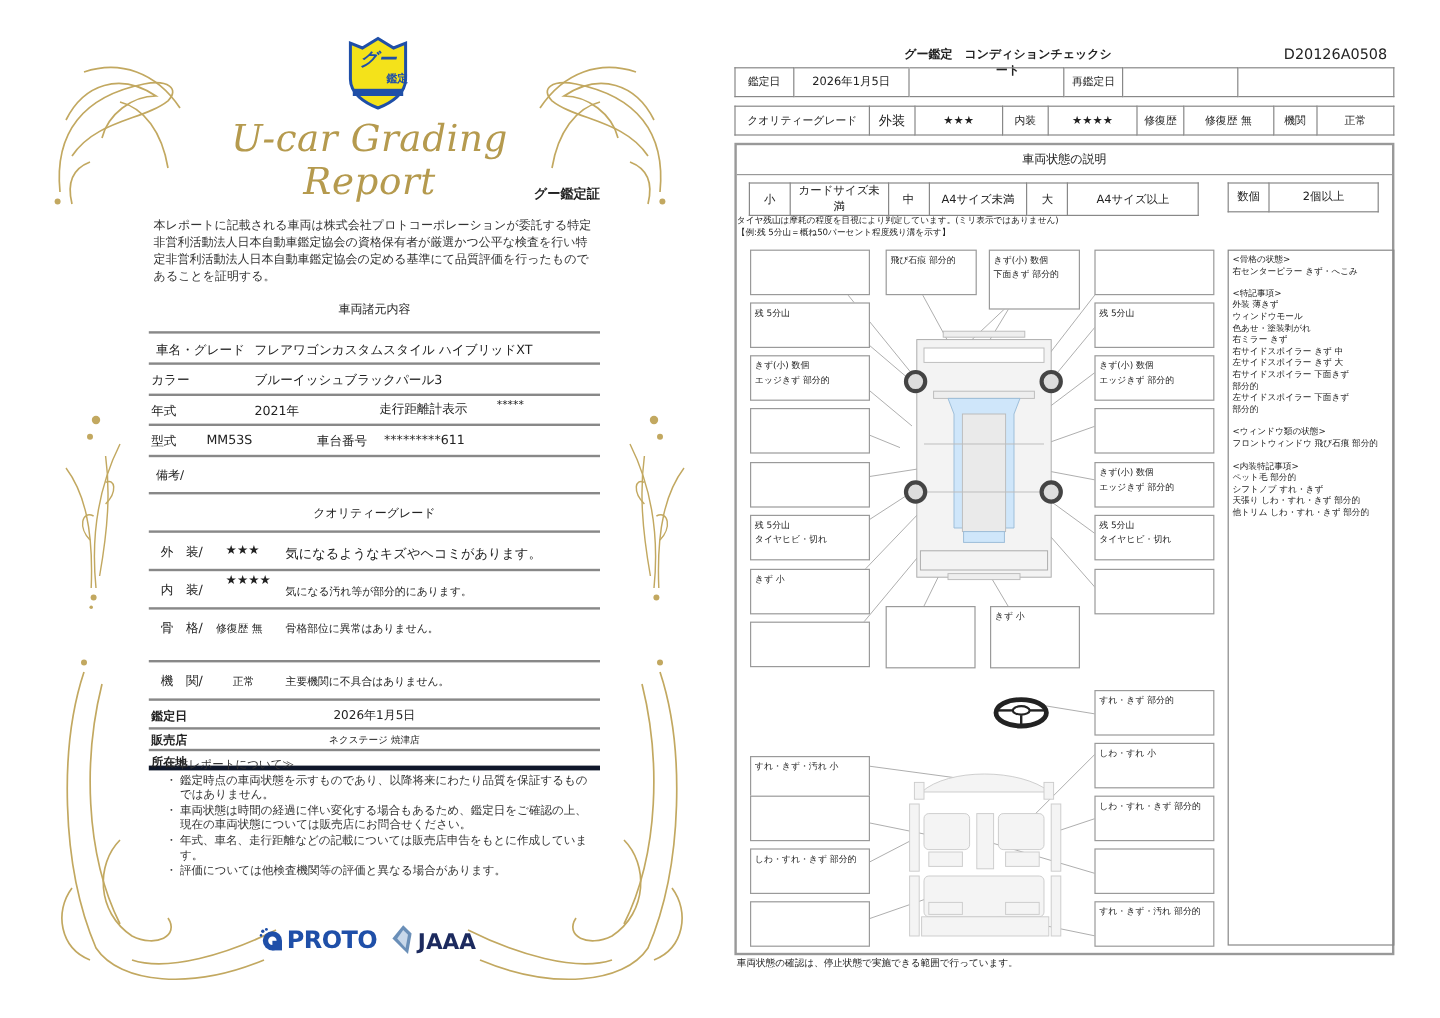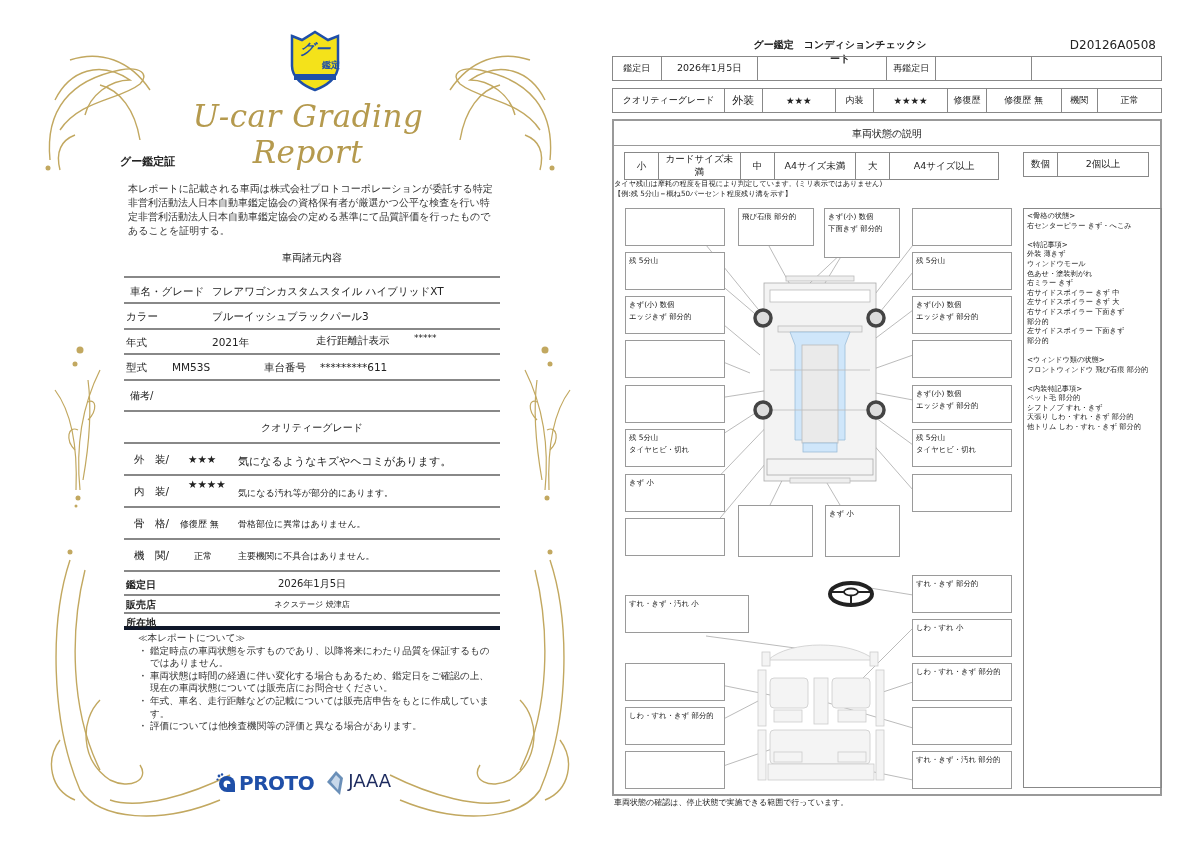--- a/index.html
+++ b/index.html
@@ -6,35 +6,35 @@
   html, body { width: 1200px; height: 848px; background: #fff; overflow: hidden; }
   body { position: relative; font-family: "DejaVu Sans", "Liberation Sans", sans-serif; color: #222; }
 
   
   #left { position: absolute; left: 0; top: 0; width: 600px; height: 848px; }
   .ornament { position: absolute; }
   .badge { position: absolute; left: 288px; top: 30px; width: 54px; height: 62px; }
   .script-title { position: absolute; left: 148px; top: 98px; width: 320px; text-align: center;
     font-family: "DejaVu Serif", "Liberation Serif", serif; font-style: italic; font-size: 31px;
     color: #b59a4e; letter-spacing: 0.5px; }
-  .cert-title { position: absolute; left: 120px; top: 154px; width: 380px; text-align: left; font-size: 11px; font-weight: bold; }
+  .cert-title { position: absolute; left: 120px; top: 154px; width: 380px; text-align: right; font-size: 11px; font-weight: bold; }
   .cert-body { position: absolute; left: 128px; top: 182px; width: 370px; font-family: "DejaVu Serif", "Liberation Serif", serif;
     font-size: 10px; line-height: 14px; color: #333; }
   .sec-title { position: absolute; left: 124px; width: 376px; text-align: center; font-size: 10px; }
   .spec { position: absolute; left: 124px; width: 376px; }
   .spec-row { position: relative; border-top: 2px solid #888; font-size: 10.5px; }
   .spec-row span { position: absolute; white-space: nowrap; }
   .spec-row:last-child { border-bottom: 4px solid #0f172a; }
   .notes { position: absolute; left: 138px; top: 632px; width: 356px; font-family: "DejaVu Serif", "Liberation Serif", serif;
     font-size: 9.6px; line-height: 12.6px; color: #333; }
   .notes .b { display: flex; }
   .notes .b .dot { width: 12px; flex: none; }
   .logos { position: absolute; left: 216px; top: 770px; display: flex; align-items: center; gap: 12px; }
   .proto { font-family: "DejaVu Sans", sans-serif; font-weight: 900; font-size: 20px; color: #1f4fa8; letter-spacing: -0.5px; display:flex; align-items:center; gap:3px; }
-  .jaaa { font-family: "DejaVu Sans", sans-serif; font-weight: normal; font-size: 18px; color: #1c2a5e; display:flex; align-items:flex-start; gap:4px; }
+  .jaaa { font-family: "DejaVu Sans", sans-serif; font-weight: bold; font-size: 18px; color: #1c2a5e; display:flex; align-items:flex-end; gap:4px; }
 
   
   #right { position: absolute; left: 600px; top: 0; width: 600px; height: 848px; }
   .r-title { position: absolute; left: 150px; top: 38px; width: 180px; font-size: 10px; font-weight: bold; text-align: center; }
   .r-id { position: absolute; right: 44px; top: 38px; font-size: 12px; }
   .gtable { position: absolute; border-collapse: collapse; font-size: 9.5px; }
   .gtable td { border: 1px solid #888; text-align: center; height: 24px; padding: 0 2px; }
   .outer-box { position: absolute; left: 12px; top: 119px; width: 550px; height: 677px; border: 2px solid #999; }
   .outer-head { height: 25px; border-bottom: 1px solid #999; text-align: center; font-size: 10px; line-height: 25px; }
   .size-legend { position: absolute; }
@@ -163,21 +163,21 @@
     <div class="spec-row" style="height:32px">
       <span style="left:10px;top:9px">外　装/</span>
       <span style="left:64px;top:9px">★★★</span>
       <span style="left:114px;top:10px;font-size:11px">気になるようなキズやヘコミがあります。</span>
     </div>
     <div class="spec-row" style="height:32px">
       <span style="left:10px;top:9px">内　装/</span>
       <span style="left:64px;top:2px">★★★★</span>
       <span style="left:114px;top:11px;font-size:9px">気になる汚れ等が部分的にあります。</span>
     </div>
-    <div class="spec-row" style="height:32px">
+    <div class="spec-row" style="height:44px">
       <span style="left:10px;top:9px">骨　格/</span>
       <span style="left:56px;top:10px;font-size:9px">修復歴 無</span>
       <span style="left:114px;top:10px;font-size:9px">骨格部位に異常はありません。</span>
     </div>
     <div class="spec-row" style="height:32px">
       <span style="left:10px;top:9px">機　関/</span>
       <span style="left:70px;top:10px;font-size:9px">正常</span>
       <span style="left:114px;top:10px;font-size:9px">主要機関に不具合はありません。</span>
     </div>
     <div class="spec-row" style="height:24px">
@@ -401,21 +401,21 @@
   <div class="box" style="left:312px;top:340px;width:100px;height:38px"></div>
   <div class="box" style="left:312px;top:385px;width:100px;height:38px;white-space:pre-line">きず(小) 数個
 エッジきず 部分的</div>
   <div class="box" style="left:312px;top:429px;width:100px;height:38px;white-space:pre-line">残 5分山
 タイヤヒビ・切れ</div>
   <div class="box" style="left:312px;top:474px;width:100px;height:38px"></div>
 
   <div class="box" style="left:138px;top:505px;width:75px;height:52px"></div>
   <div class="box" style="left:225px;top:505px;width:75px;height:52px">きず 小</div>
 
-  <div class="box" style="left:25px;top:595px;width:124px;height:38px">すれ・きず・汚れ 小</div>
+  <div class="box" style="left:25px;top:630px;width:100px;height:38px">すれ・きず・汚れ 小</div>
   <div class="box" style="left:25px;top:663px;width:100px;height:38px"></div>
   <div class="box" style="left:25px;top:707px;width:100px;height:38px">しわ・すれ・きず 部分的</div>
   <div class="box" style="left:25px;top:751px;width:100px;height:38px"></div>
   <div class="box" style="left:312px;top:575px;width:100px;height:38px">すれ・きず 部分的</div>
   <div class="box" style="left:312px;top:619px;width:100px;height:38px">しわ・すれ 小</div>
   <div class="box" style="left:312px;top:663px;width:100px;height:38px">しわ・すれ・きず 部分的</div>
   <div class="box" style="left:312px;top:707px;width:100px;height:38px"></div>
   <div class="box" style="left:312px;top:751px;width:100px;height:38px">すれ・きず・汚れ 部分的</div>
 
   <div class="side-note" id="side-note">

